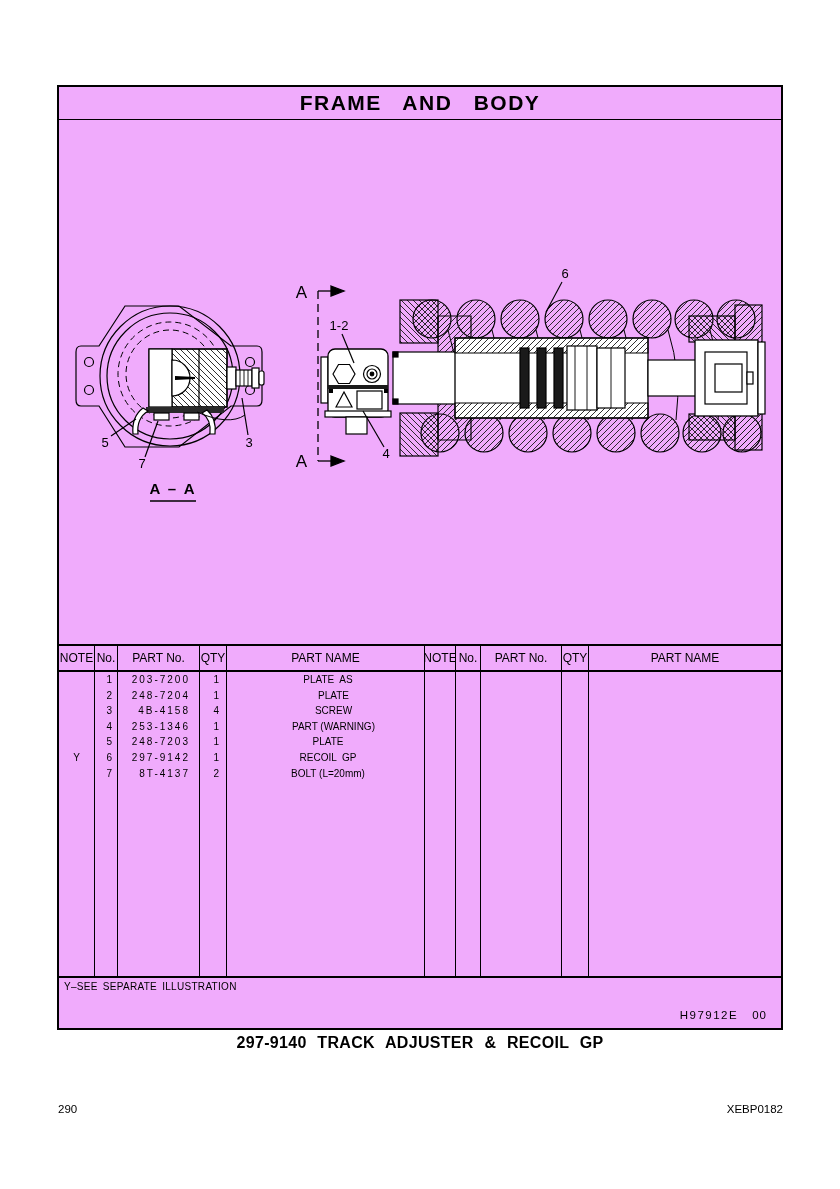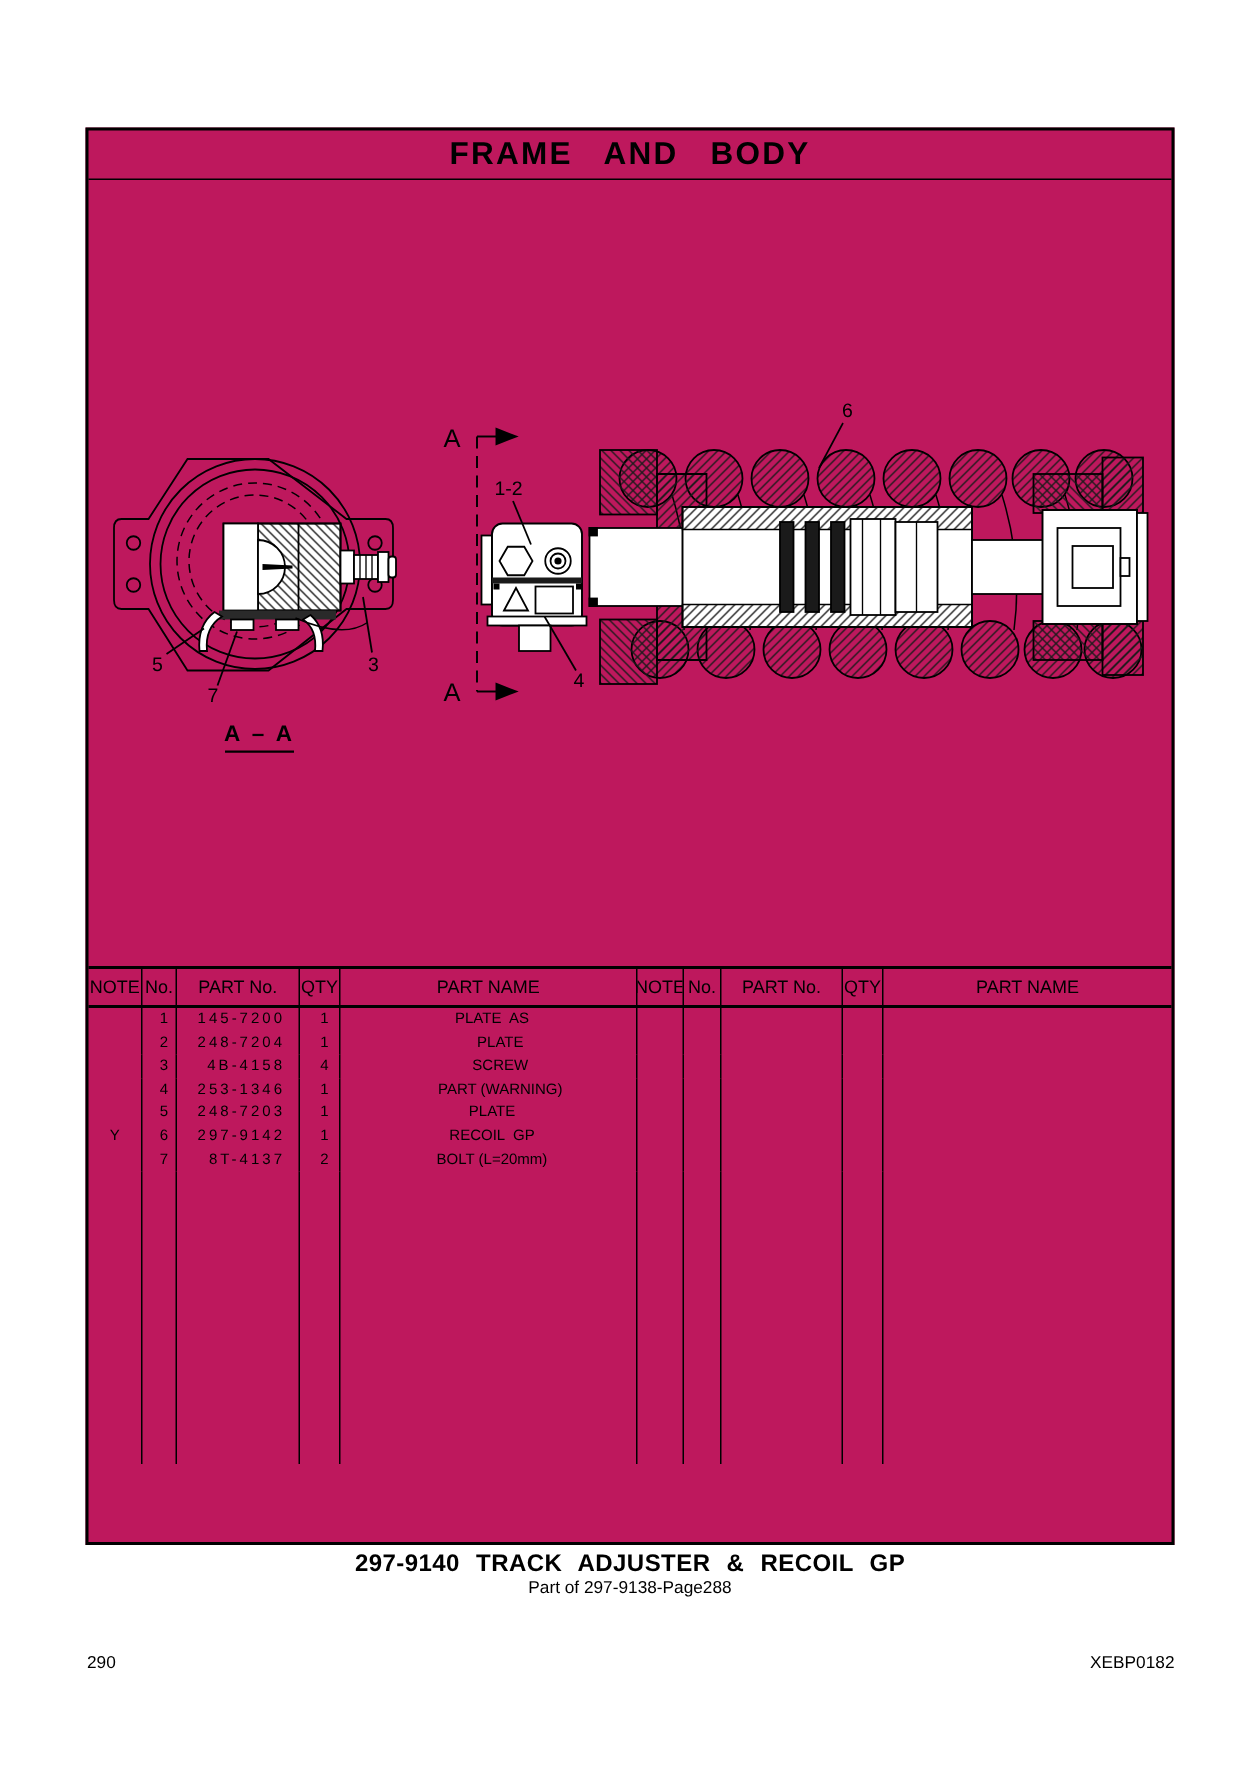--- a/index.html
+++ b/index.html
@@ -1,19 +1,19 @@
 <!DOCTYPE html>
 <html><head>
 <meta charset="utf-8">
 <style>
   html,body{margin:0;padding:0;background:#e8e8e8;}
   .page{position:relative;width:840px;height:1189px;background:#ffffff;
         font-family:"Liberation Sans",sans-serif;color:#000;overflow:hidden;}
   .outer-box{position:absolute;left:57px;top:85px;width:726px;height:945px;
-             border:2.5px solid #000;box-sizing:border-box;display:flex;flex-direction:column;background:#be185d;}
+             border:2.5px solid #000;box-sizing:border-box;display:flex;flex-direction:column;background:#f0abfc;}
   .title-bar{height:33px;border-bottom:1.5px solid #000;box-sizing:border-box;
              display:flex;align-items:center;justify-content:center;
              font-size:21px;font-weight:bold;letter-spacing:1.5px;word-spacing:14px;}
   .drawing-area{height:524px;position:relative;}
   .drawing-area svg{display:block;}
   .grid10{display:grid;grid-template-columns:36px 23px 82px 27px 198px 31px 25px 81px 27px 1fr;}
   .thead{border-top:2px solid #000;border-bottom:2px solid #000;box-sizing:border-box;height:28px;}
   .thead .cell{display:flex;align-items:center;justify-content:center;font-size:12px;}
   .cell{border-right:1px solid #000;box-sizing:border-box;overflow:hidden;}
   .cell:last-child{border-right:none;}
@@ -219,21 +219,21 @@
       <div class="cell">PART No.</div>
       <div class="cell">QTY</div>
       <div class="cell">PART NAME</div>
     </div>
 
     <div class="tbody">
       <div>
           <div class="trow grid10">
             <div class="cell note"></div>
             <div class="cell no">1</div>
-            <div class="cell pn">145-7200</div>
+            <div class="cell pn">203-7200</div>
             <div class="cell qty">1</div>
             <div class="cell name">PLATE  AS</div>
             <div class="cell note2"></div>
             <div class="cell no2"></div>
             <div class="cell pn2"></div>
             <div class="cell qty2"></div>
             <div class="cell name2"></div>
           </div>
           <div class="trow grid10">
             <div class="cell note"></div>
@@ -315,22 +315,27 @@
           <div class="cell qty"></div>
           <div class="cell name"></div>
         <div class="cell note2"></div>
           <div class="cell no2"></div>
           <div class="cell pn2"></div>
           <div class="cell qty2"></div>
           <div class="cell name2"></div>
       </div>
     </div>
 
+    <div class="tfoot">
+      <div class="footnote">Y–SEE SEPARATE ILLUSTRATION</div>
+      <div class="drawcode">
+        <span>H97912E</span><span class="rev">00</span>
+      </div>
+    </div>
   </div>
 
   <div class="bottom-title">
     <div class="bt-main">297-9140  TRACK ADJUSTER &amp; RECOIL GP</div>
-    <div class="bt-line">Part of 297-9138-Page288</div>
   </div>
 
   <div class="page-num">290</div>
   <div class="doc-code">XEBP0182</div>
 </div>
 
 </body></html>

